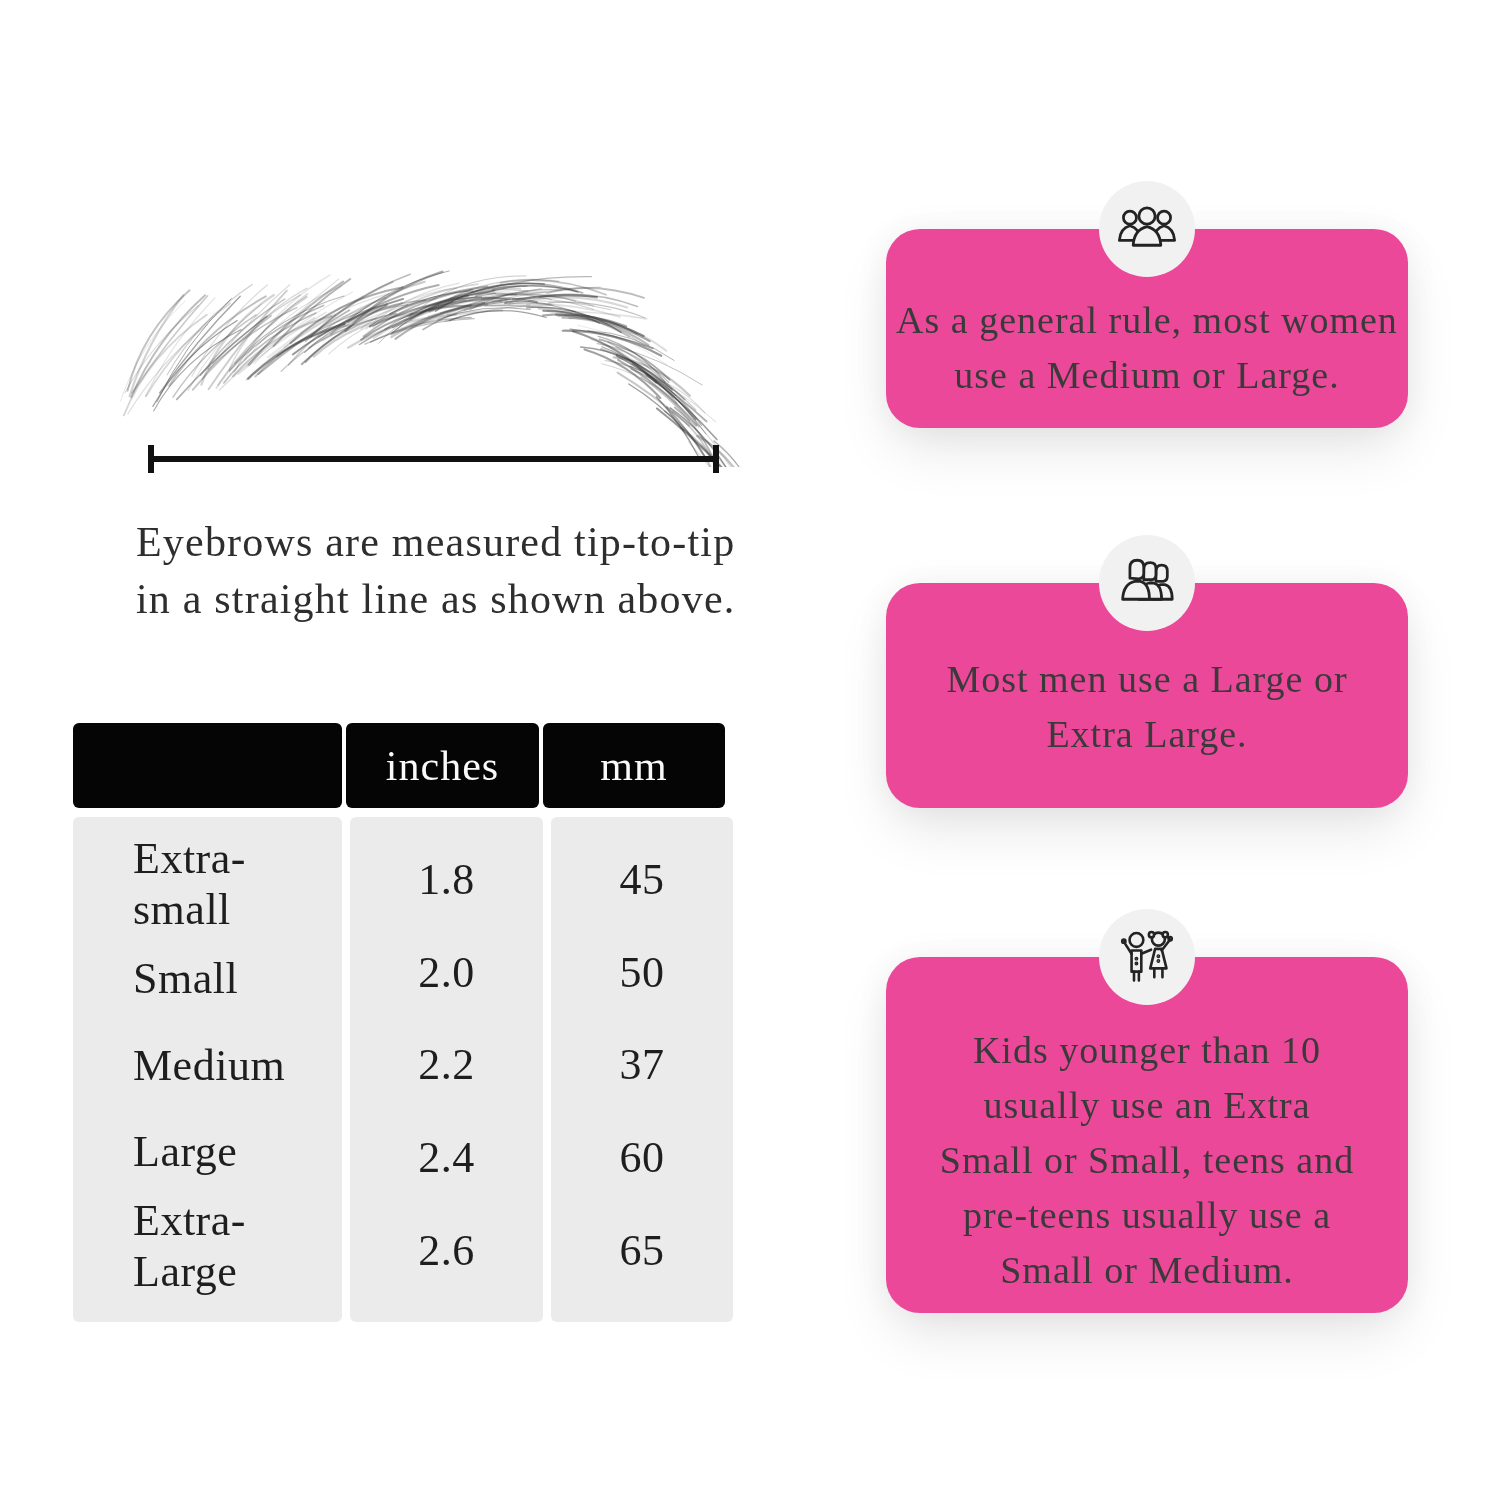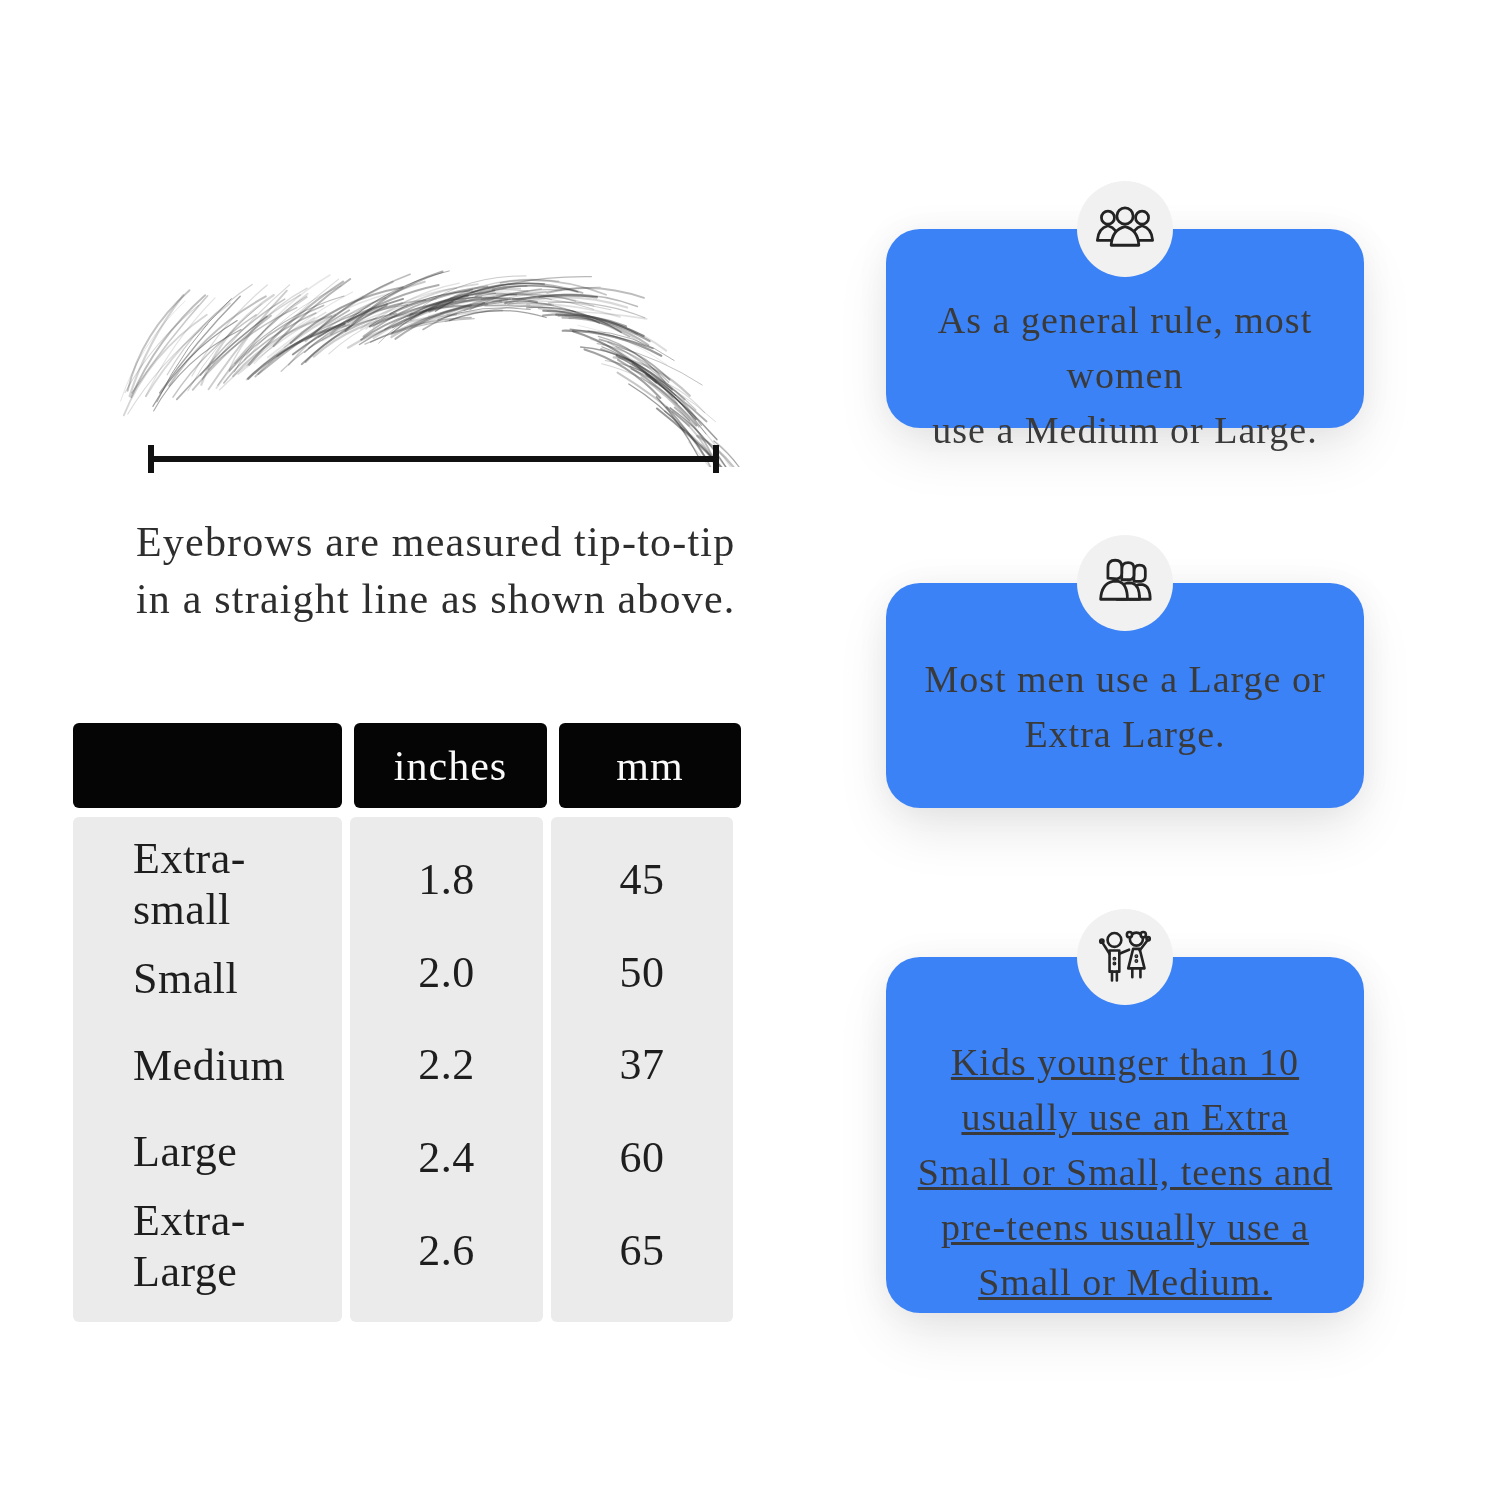--- a/index.html
+++ b/index.html
@@ -12,57 +12,57 @@
   .measure-line{position:absolute;left:150px;top:456px;width:569px;height:6px;background:#111;}
   .measure-tick{position:absolute;top:445px;width:6px;height:28px;background:#111;}
   .tick-left{left:148px;}
   .tick-right{left:713px;}
   .caption{
     position:absolute;left:136px;top:514px;width:620px;
     font-size:42px;line-height:57px;letter-spacing:1.2px;color:#2e2e2e;text-align:left;
   }
   
   .size-table{position:absolute;left:73px;top:723px;width:728px;}
-  .tbl-row{display:flex;gap:12px;font-family:Liberation Serif, serif;}
+  .tbl-row{display:flex;gap:4px;font-family:Liberation Serif, serif;}
   .hdr-cell{
     background:#050505;color:#fafafa;height:85px;border-radius:6px;
     display:flex;align-items:center;justify-content:center;
     font-size:42px;letter-spacing:1px;
   }
   .body-cols{display:flex;gap:8px;margin-top:9px;}
   .body-col{
     background:#ebebeb;border-radius:6px;height:505px;box-sizing:border-box;
     padding-top:16px;padding-bottom:25px;display:flex;flex-direction:column;
   }
   .cell{flex:1;display:flex;align-items:center;font-size:44px;color:#1e1e1e;letter-spacing:0.5px;}
   .col-name{width:269px;}
   .col-in{width:193px;}
   .col-mm{width:182px;}
   .col-name .cell{justify-content:flex-start;padding-left:60px;box-sizing:border-box;}
   .col-in .cell,.col-mm .cell{justify-content:center;}
   
   .card{
-    position:absolute;left:886px;width:478px;background:#3b82f6;border-radius:34px;
+    position:absolute;left:886px;width:522px;background:#ec4899;border-radius:34px;
     box-shadow:0 25px 55px -5px rgba(0,0,0,0.10),0 0 35px rgba(0,0,0,0.05);
   }
   .card-1{top:229px;height:199px;}
   .card-2{top:583px;height:225px;}
   .card-3{top:957px;height:356px;}
   .icon-circle{
     position:absolute;left:50%;top:0;transform:translate(-50%,-50%);
     width:96px;height:96px;border-radius:50%;background:#f1f1f1;
     display:flex;align-items:center;justify-content:center;
   }
   .card-text{
     position:absolute;left:0;top:62px;width:100%;text-align:center;
     font-size:38px;line-height:55px;letter-spacing:1px;color:#3a3a3a;
   }
   .card-1 .card-text{top:64px;}
   .card-2 .card-text{top:69px;}
-  .card-3 .card-text{top:78px;text-decoration:underline;}
+  .card-3 .card-text{top:66px;}
 </style>
 </head>
 <body>
 
 <div id="canvas">
 
   <div class="eyebrow-wrap">
     <svg id="eyebrow-svg" width="640" height="245" viewBox="0 0 640 245">
         <path d="M123.8,160.9 Q159.5,115.5 215.8,91.0" fill="none" stroke="rgb(55,55,55)" stroke-opacity="0.33" stroke-width="1.62" stroke-linecap="round"></path>
         <path d="M347.4,92.0 Q392.4,69.2 446.0,70.3" fill="none" stroke="rgb(55,55,55)" stroke-opacity="0.20" stroke-width="2.00" stroke-linecap="round"></path>

